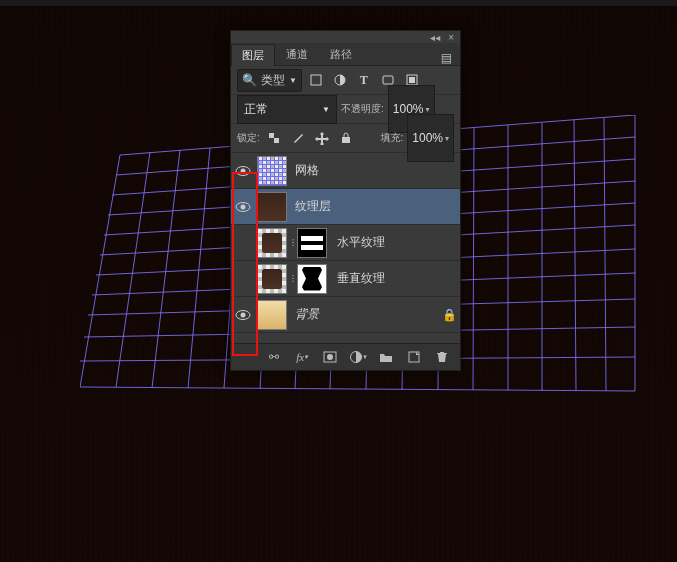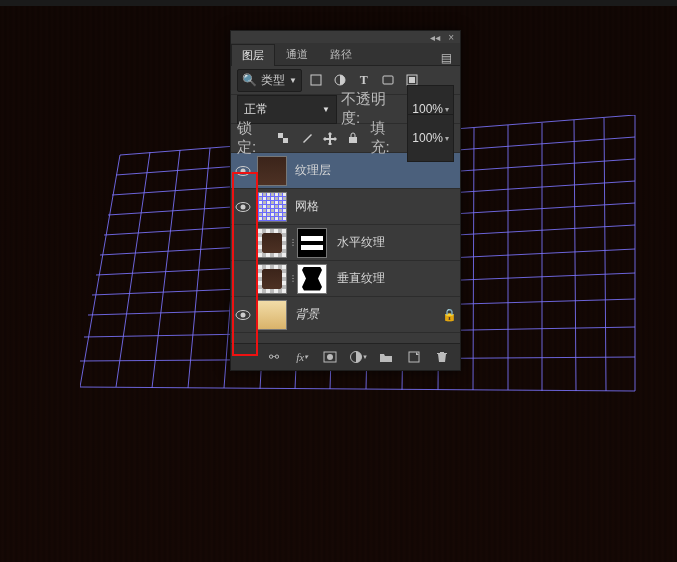--- a/index.html
+++ b/index.html
@@ -17,21 +17,21 @@
   .tab{padding:3px 10px;font-size:11px;color:#bbb;border:1px solid transparent;border-bottom:none;cursor:pointer}
   .tab.active{background:#3a3a3a;color:#e8e8e8;border-color:#222;position:relative;top:1px}
   .menu-icon{margin-left:auto;padding:0 8px;color:#bbb;cursor:pointer}
   
   .row{display:flex;align-items:center;height:28px;padding:0 6px;gap:4px;border-bottom:1px solid #2c2c2c}
   .search{display:flex;align-items:center;gap:4px;background:#2a2a2a;border:1px solid #1d1d1d;padding:2px 4px;border-radius:2px;color:#ccc}
   .icon-btn{width:20px;height:20px;display:flex;align-items:center;justify-content:center;color:#ccc;cursor:pointer}
   .icon-btn svg{width:14px;height:14px}
   
   .select{background:#2a2a2a;border:1px solid #1d1d1d;padding:5px 6px;display:flex;align-items:center;gap:8px;color:#ddd;cursor:pointer;min-width:86px;justify-content:space-between}
-  .lbl{color:#bbb;font-size:15px}
+  .lbl{color:#bbb;font-size:10px}
   .spin{background:#2a2a2a;border:1px solid #1d1d1d;padding:16px 4px;display:flex;align-items:center;gap:2px;color:#ddd}
   .spin .arr{font-size:8px;color:#aaa}
   
   .layers{max-height:220px}
   .layer{display:flex;align-items:center;height:35px;border-bottom:1px solid #2c2c2c;cursor:pointer}
   .layer.selected{background:#4b607c}
   .eyecol{width:24px;display:flex;align-items:center;justify-content:center;color:#c8c8c8}
   .highlight{position:absolute;left:232px;top:172px;width:22px;height:180px;border:2px solid #e11;pointer-events:none}
   .thumb{width:28px;height:28px;border:1px solid #777;margin:0 2px;background:#666;position:relative;overflow:hidden;flex:none}
   .checker{background-image:linear-gradient(45deg,#bbb 25%,transparent 25%,transparent 75%,#bbb 75%,#bbb),linear-gradient(45deg,#bbb 25%,#eee 25%,#eee 75%,#bbb 75%,#bbb);background-size:8px 8px;background-position:0 0,4px 4px}
@@ -173,72 +173,72 @@
         </div>
       <span style="flex:1"></span>
       <span class="lbl">填充:</span>
       <div class="spin">
         <span>100%</span>
           <span class="arr">▾</span>
       </div>
     </div>
 
     <div class="layers">
+      <div class="layer">
+        <div class="eyecol">
+            <svg width="16" height="16" viewBox="0 0 16 16">
+              <ellipse cx="8" cy="8" rx="7" ry="4.5" fill="none" stroke="#ccc"></ellipse>
+              <circle cx="8" cy="8" r="2.5" fill="#ccc"></circle>
+            </svg>
+          </div>
+        <div class="thumb checker">
+            <div class="grid-swatch"></div>
+          </div>
+        <div class="lname">网格</div>
+      </div>
       <div class="layer selected">
         <div class="eyecol">
             <svg width="16" height="16" viewBox="0 0 16 16">
               <ellipse cx="8" cy="8" rx="7" ry="4.5" fill="none" stroke="#ccc"></ellipse>
               <circle cx="8" cy="8" r="2.5" fill="#ccc"></circle>
             </svg>
           </div>
         <div class="thumb tex"></div>
         <div class="lname">纹理层</div>
       </div>
       <div class="layer">
+        <div class="eyecol"></div>
+        <div class="thumb checker">
+            <div style="position:absolute;inset:4px;background:linear-gradient(#3b241a,#4d3124);border-radius:2px"></div>
+          </div>
+        <div class="link">⋮</div>
+        <div class="mask black">
+            <div style="position:absolute;left:3px;top:7px;width:22px;height:5px;background:#fff"></div>
+            <div style="position:absolute;left:3px;top:16px;width:22px;height:5px;background:#fff"></div>
+          </div>
+        <div class="lname">水平纹理</div>
+      </div>
+      <div class="layer">
+        <div class="eyecol"></div>
+        <div class="thumb checker">
+            <div style="position:absolute;inset:4px;background:linear-gradient(#3b241a,#4d3124);border-radius:2px"></div>
+          </div>
+        <div class="link">⋮</div>
+        <div class="mask">
+            <div style="position:absolute;left:4px;top:2px;width:20px;height:24px;background:#000;clip-path:polygon(10% 0,90% 0,100% 15%,80% 50%,100% 85%,90% 100%,10% 100%,0 85%,20% 50%,0 15%)"></div>
+          </div>
+        <div class="lname">垂直纹理</div>
+      </div>
+      <div class="layer">
         <div class="eyecol">
             <svg width="16" height="16" viewBox="0 0 16 16">
               <ellipse cx="8" cy="8" rx="7" ry="4.5" fill="none" stroke="#ccc"></ellipse>
               <circle cx="8" cy="8" r="2.5" fill="#ccc"></circle>
             </svg>
           </div>
-        <div class="thumb checker">
-            <div class="grid-swatch"></div>
-          </div>
-        <div class="lname">网格</div>
-      </div>
-      <div class="layer">
-        <div class="eyecol"></div>
-        <div class="thumb checker">
-            <div style="position:absolute;inset:4px;background:linear-gradient(#3b241a,#4d3124);border-radius:2px"></div>
-          </div>
-        <div class="link">⋮</div>
-        <div class="mask black">
-            <div style="position:absolute;left:3px;top:7px;width:22px;height:5px;background:#fff"></div>
-            <div style="position:absolute;left:3px;top:16px;width:22px;height:5px;background:#fff"></div>
-          </div>
-        <div class="lname">水平纹理</div>
-      </div>
-      <div class="layer">
-        <div class="eyecol"></div>
-        <div class="thumb checker">
-            <div style="position:absolute;inset:4px;background:linear-gradient(#3b241a,#4d3124);border-radius:2px"></div>
-          </div>
-        <div class="link">⋮</div>
-        <div class="mask">
-            <div style="position:absolute;left:4px;top:2px;width:20px;height:24px;background:#000;clip-path:polygon(10% 0,90% 0,100% 15%,80% 50%,100% 85%,90% 100%,10% 100%,0 85%,20% 50%,0 15%)"></div>
-          </div>
-        <div class="lname">垂直纹理</div>
-      </div>
-      <div class="layer">
-        <div class="eyecol">
-            <svg width="16" height="16" viewBox="0 0 16 16">
-              <ellipse cx="8" cy="8" rx="7" ry="4.5" fill="none" stroke="#ccc"></ellipse>
-              <circle cx="8" cy="8" r="2.5" fill="#ccc"></circle>
-            </svg>
-          </div>
         <div class="thumb gradient"></div>
         <div class="lname" style="font-style:italic">背景</div>
         <div class="lock">🔒</div>
       </div>
     </div>
 
     <div class="spacer"></div>
     <div class="panel-footer">
       <div class="icon-btn">⚯</div>
       <div class="icon-btn" style="font:italic 11px serif">fx<span style="font-size:7px">▾</span></div>

